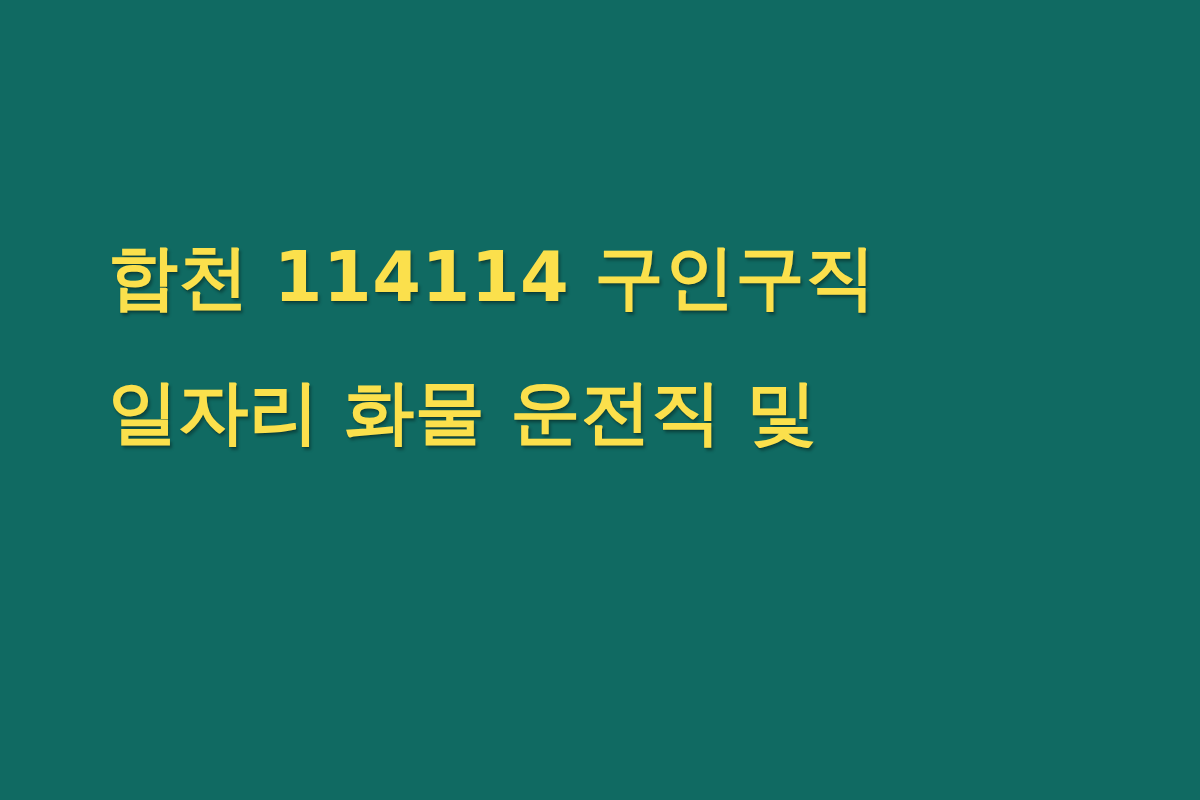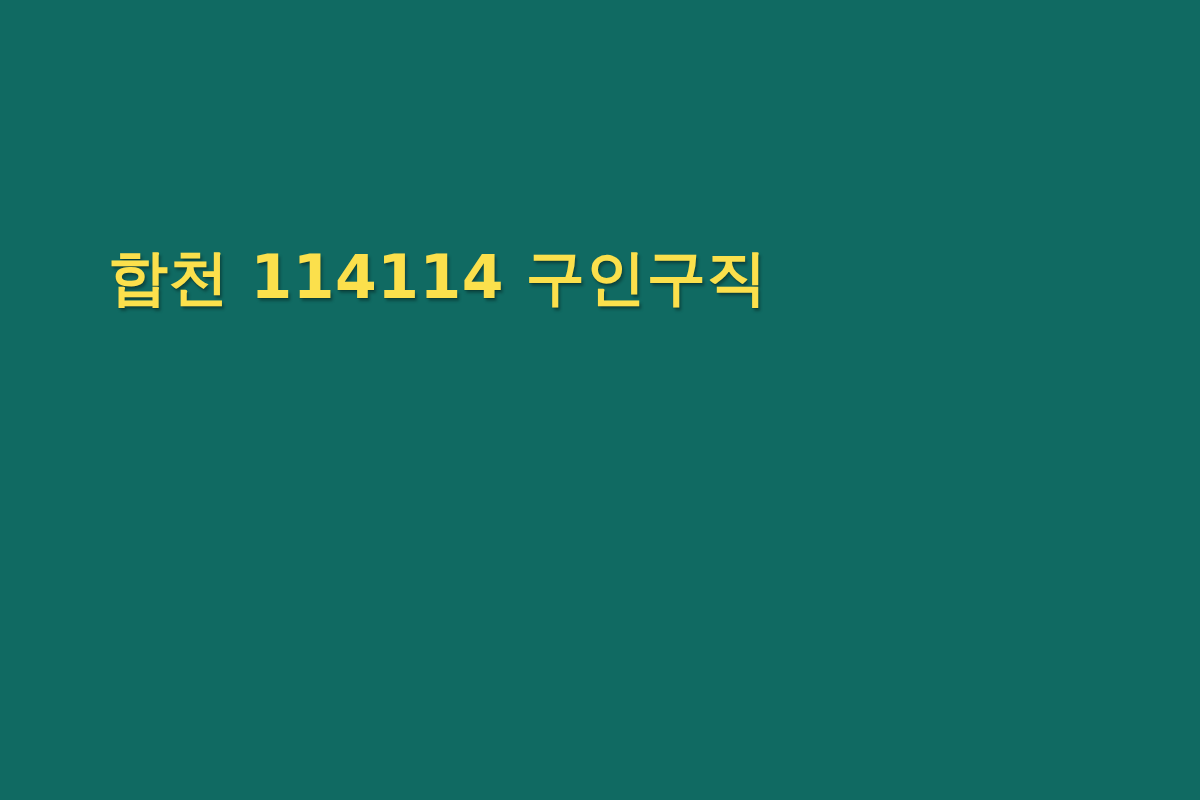--- a/index.html
+++ b/index.html
@@ -27,36 +27,37 @@
     position: absolute;
     left: 108px;
     top: 210px;
     width: 1000px;
   }
 
   .headline-line {
     display: block;
     color: #fbe04c;
     font-family: "DejaVu Sans", sans-serif;
-    font-size: 60px;
+    font-size: 70px;
     font-weight: 700;
     line-height: 135px;
     letter-spacing: 0.5px;
     white-space: nowrap;
     text-shadow:
       2px 3px 3px rgba(0, 0, 0, 0.30),
       0 1px 1px rgba(0, 0, 0, 0.18);
   }
 </style>
 </head>
 <body>
 
 <div id="thumbnail-card">
 
   <div id="headline-block">
 
     <span class="headline-line">합천 114114 구인구직</span>
 
+    <span class="headline-line">일자리 화물 운전직 및</span>
 
 
   </div>
 
 </div>
 
 </body></html>

